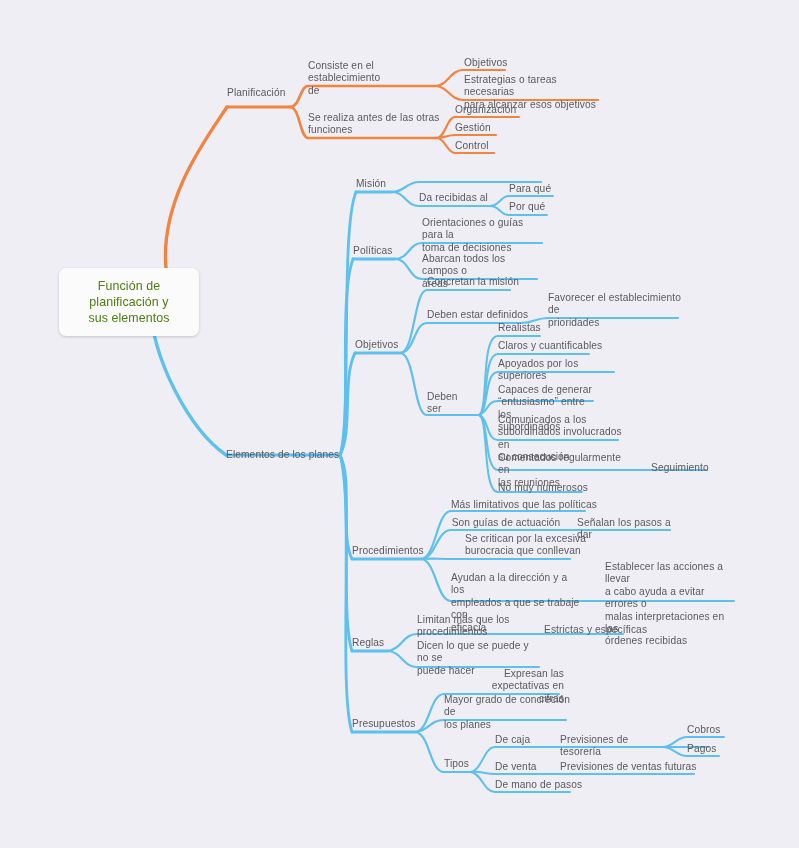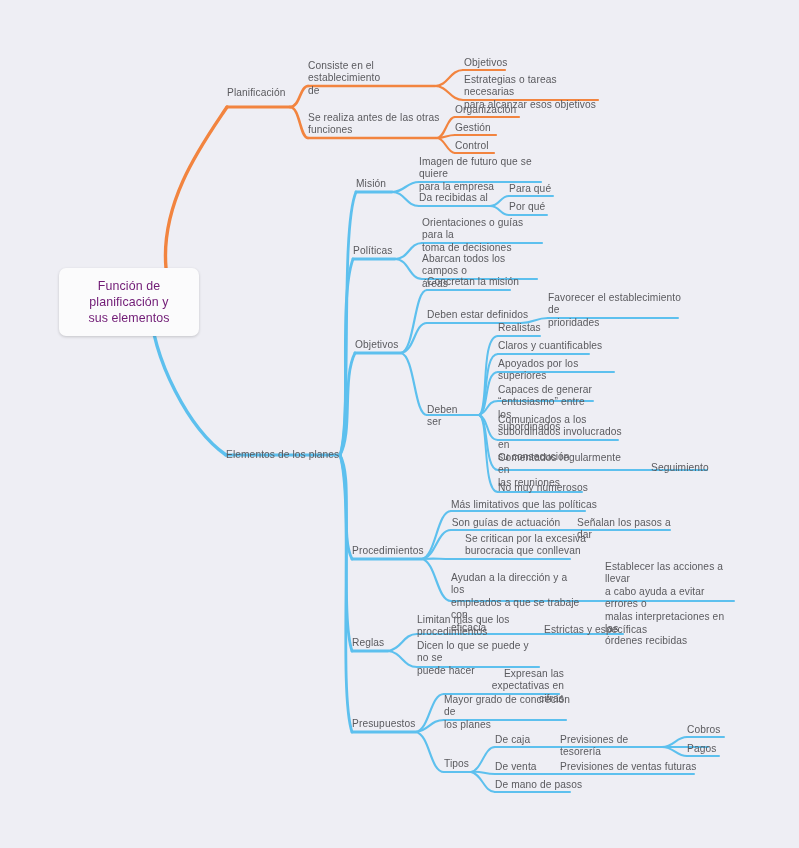--- a/index.html
+++ b/index.html
@@ -18,21 +18,21 @@
     color:#5a5a5e;
     font-size:10.2px;
     line-height:12.4px;
     white-space:pre-line;
     letter-spacing:.1px;
   }
   .root{
     background:#fbfbfc;
     border-radius:7px;
     box-shadow:0 1px 3px rgba(0,0,0,.18);
-    color:#701a75;
+    color:#4d7c0f;
     font-size:12.4px;
     line-height:16px;
     text-align:center;
     padding:10px 12px;
     box-sizing:border-box;
   }
 </style>
 </head>
 <body>
 
@@ -174,38 +174,36 @@
 para alcanzar esos objetivos</div>
   <div class="node" style="left:308px;top:112px;width:136px;">Se realiza antes de las otras
 funciones</div>
   <div class="node" style="left:455px;top:104px;width:80px;">Organización</div>
   <div class="node" style="left:455px;top:122px;width:70px;">Gestión</div>
   <div class="node" style="left:455px;top:140px;width:70px;">Control</div>
 
   <div class="node" style="left:226px;top:449px;width:120px;">Elementos de los planes</div>
 
   <div class="node" style="left:356px;top:178px;width:60px;">Misión</div>
-  <div class="node" style="left:419px;top:156px;width:126px;">Imagen de futuro que se quiere
-para la empresa</div>
   <div class="node" style="left:419px;top:192px;width:80px;">Da recibidas al</div>
   <div class="node" style="left:509px;top:183px;width:60px;">Para qué</div>
   <div class="node" style="left:509px;top:201px;width:60px;">Por qué</div>
 
   <div class="node" style="left:353px;top:245px;width:60px;">Políticas</div>
   <div class="node" style="left:422px;top:217px;width:124px;">Orientaciones o guías para la
 toma de decisiones</div>
   <div class="node" style="left:422px;top:253px;width:120px;">Abarcan todos los campos o
 áreas</div>
 
   <div class="node" style="left:355px;top:339px;width:60px;">Objetivos</div>
   <div class="node" style="left:427px;top:276px;width:100px;">Concretan la misión</div>
   <div class="node" style="left:427px;top:309px;width:110px;">Deben estar definidos</div>
   <div class="node" style="left:548px;top:292px;width:136px;">Favorecer el establecimiento de
 prioridades</div>
-  <div class="node" style="left:427px;top:404px;width:44px;">Deben ser</div>
+  <div class="node" style="left:427px;top:391px;width:44px;">Deben ser</div>
   <div class="node" style="left:498px;top:322px;width:90px;">Realistas</div>
   <div class="node" style="left:498px;top:340px;width:110px;">Claros y cuantificables</div>
   <div class="node" style="left:498px;top:358px;width:130px;">Apoyados por los superiores</div>
   <div class="node" style="left:498px;top:375px;width:100px;margin-top:9px;">Capaces de generar
 “entusiasmo” entre los
 subordinados</div>
   <div class="node" style="left:498px;top:414px;width:124px;">Comunicados a los
 subordinados involucrados en
 su consecución</div>
   <div class="node" style="left:498px;top:452px;width:126px;">Comentados regularmente en

